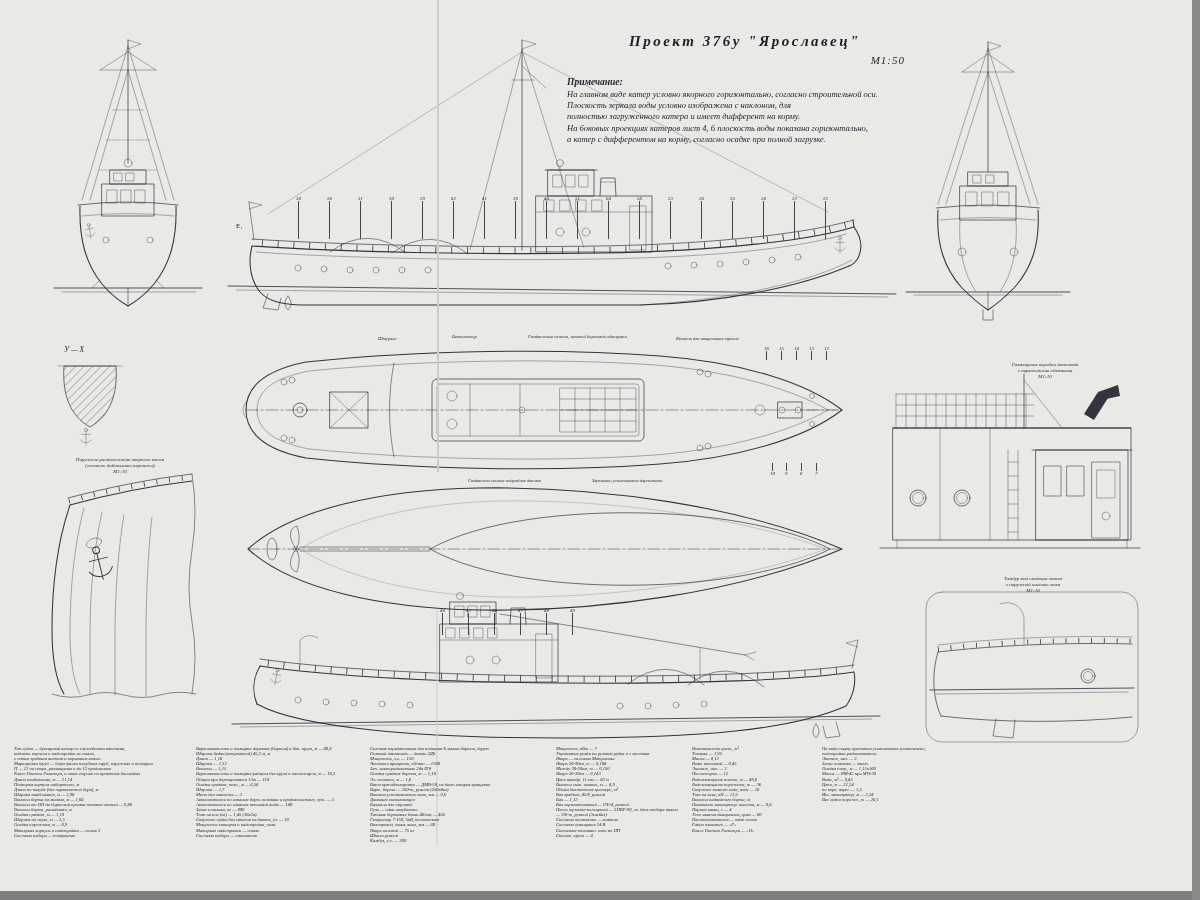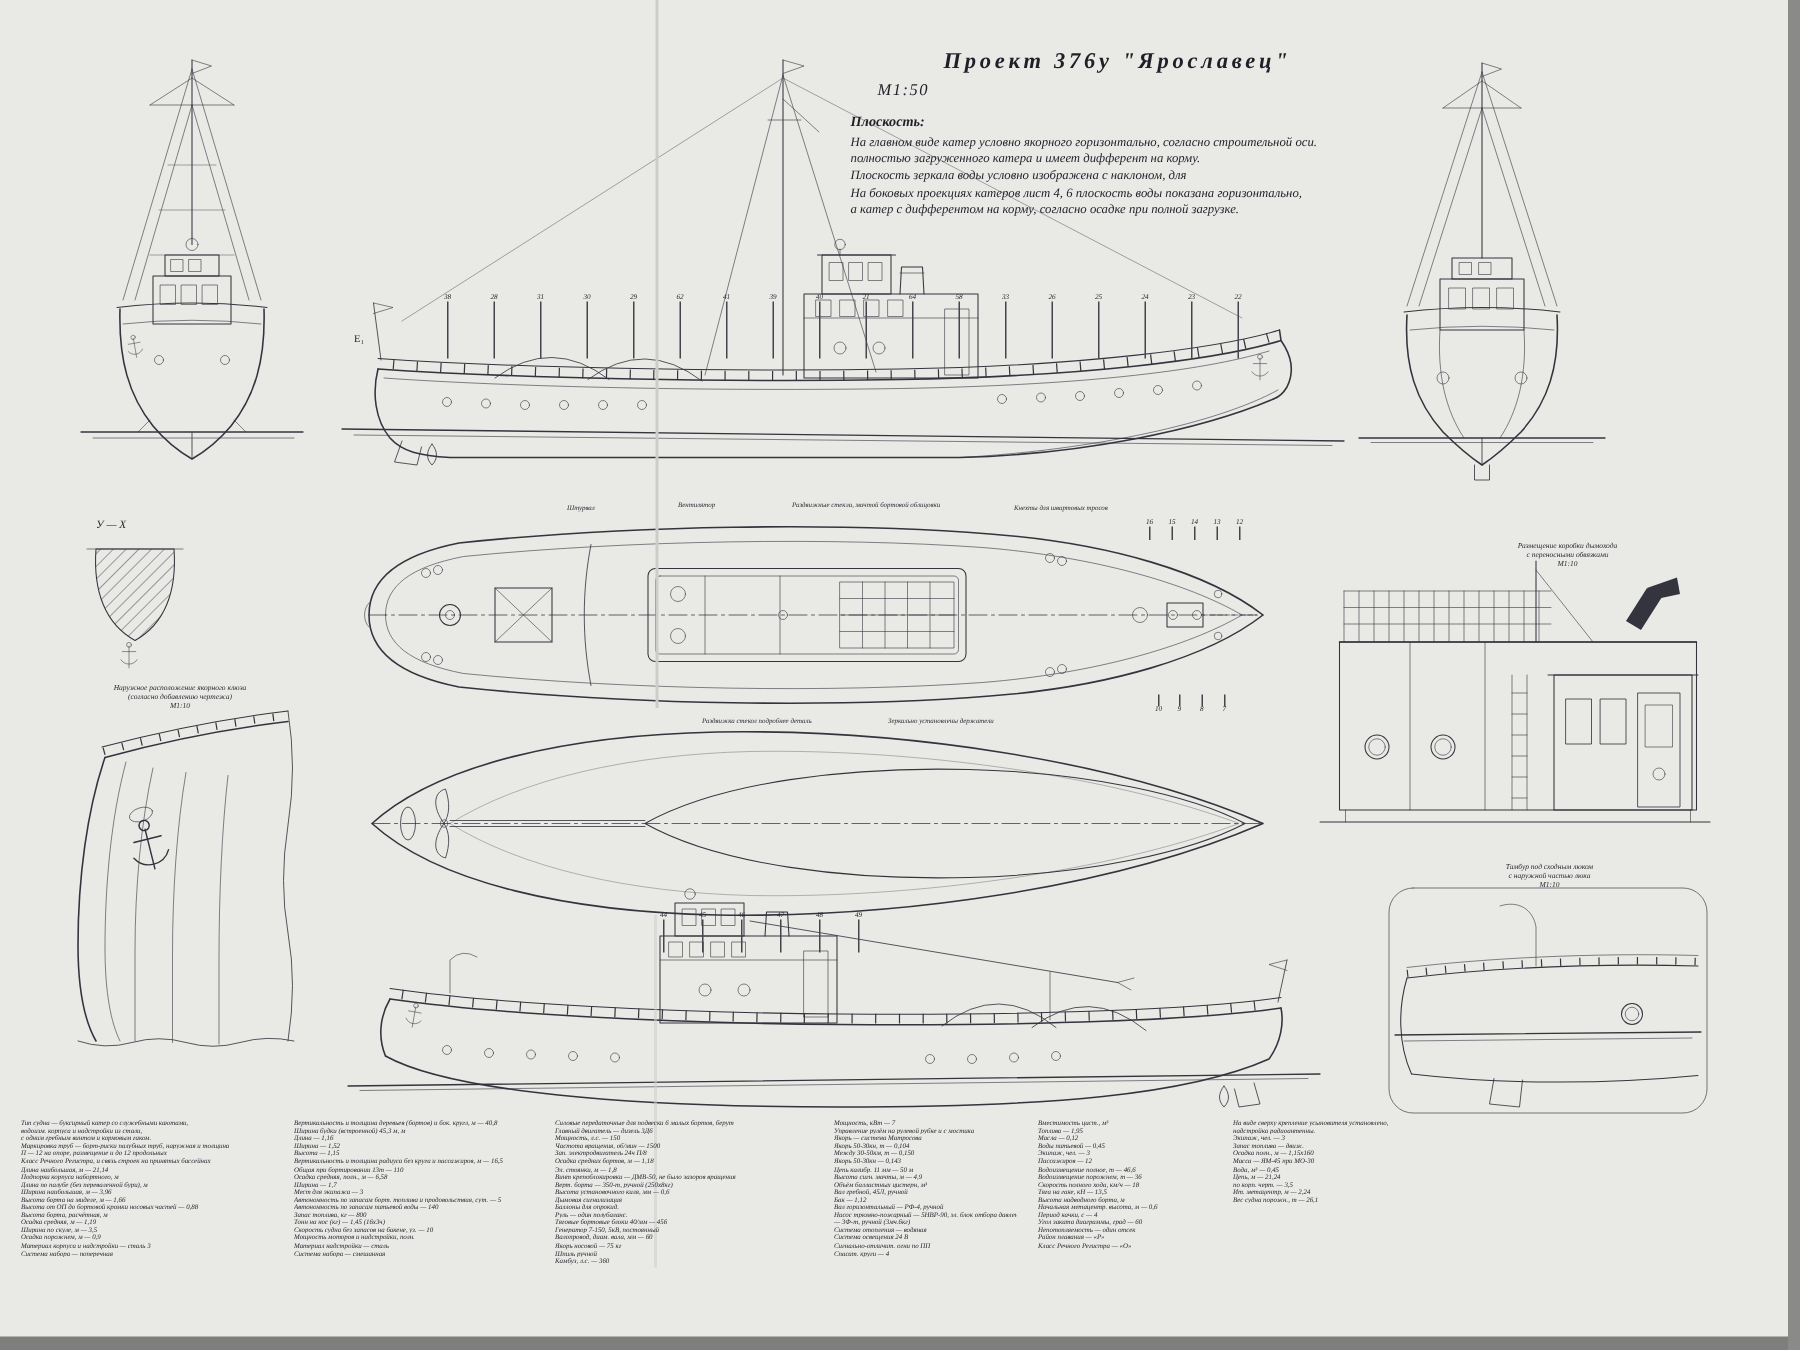--- a/index.html
+++ b/index.html
@@ -11,21 +11,21 @@
   .med{stroke-width:.55}
   .thick{stroke-width:1.05}
   .wl{stroke-width:.85}
   .cl{stroke-dasharray:12 3 2 3;stroke-width:.5}
   .stan{stroke-width:6.5;stroke-dasharray:.8 15;stroke-linecap:butt}
   .stan2{stroke-width:5;stroke-dasharray:.8 12;stroke-linecap:butt}
   .fillhatch{fill:url(#hatch45);stroke:#34343e;stroke-width:.7}
   .dark{fill:#34343e;stroke:none}
   .abs{position:absolute}
   #title{left:585px;top:33px;width:320px;text-align:center;font-size:15px;font-style:italic;font-weight:bold;letter-spacing:2.5px;white-space:nowrap}
-  #scale{left:585px;top:54px;width:320px;text-align:left;font-size:11px;font-style:italic;letter-spacing:1px}
+  #scale{left:585px;top:54px;width:320px;text-align:right;font-size:11px;font-style:italic;letter-spacing:1px}
   #note{left:567px;top:77px;width:390px;font-style:italic}
   #note-heading{font-size:9.5px;font-weight:bold;margin-bottom:2px}
   .note-line{font-size:8.5px;line-height:11.2px;white-space:nowrap}
   .microlabel{position:absolute;font-size:4.6px;font-style:italic;white-space:nowrap;color:#2a2a33}
   .tinycap{position:absolute;font-size:5px;font-style:italic;line-height:6.2px;text-align:center;color:#2a2a33}
   #e1{position:absolute;left:236px;top:222px;font-size:7px;}
   #yx{position:absolute;left:64px;top:345px;font-size:7.5px;font-style:italic}
   #specs{position:absolute;left:14px;top:746px;width:920px;display:flex;gap:14px}
   .spec-col{flex:none}
   .spec-col:nth-child(1){width:168px}.spec-col:nth-child(2){width:160px}.spec-col:nth-child(3){width:172px}
@@ -398,25 +398,25 @@
 
   <div class="fold" style="left:437px;top:0;height:472px"></div>
   <div class="fold" style="left:436px;top:610px;height:235px;opacity:.55"></div>
   <div id="edge-bottom"></div>
   <div id="edge-right"></div>
 
   <div id="title" class="abs">Проект 376у "Ярославец"</div>
   <div id="scale" class="abs">М1:50</div>
 
   <div id="note" class="abs">
-    <div id="note-heading">Плоскость:</div>
+    <div id="note-heading">Примечание:</div>
     <div id="note-lines">
         <div class="note-line">На главном виде катер условно якорного горизонтально, согласно строительной оси.</div>
+        <div class="note-line">Плоскость зеркала воды условно изображена с наклоном, для</div>
         <div class="note-line">полностью загруженного катера и имеет дифферент на корму.</div>
-        <div class="note-line">Плоскость зеркала воды условно изображена с наклоном, для</div>
         <div class="note-line">На боковых проекциях катеров лист 4, 6 плоскость воды показана горизонтально,</div>
         <div class="note-line">а катер с дифферентом на корму, согласно осадке при полной загрузке.</div>
       </div>
   </div>
 
   <div id="e1">Е₁</div>
   <div id="yx">У — Х</div>
 
   <div class="microlabel" style="left:378px;top:336px">Штурвал</div>
   <div class="microlabel" style="left:452px;top:334px">Вентилятор</div>

